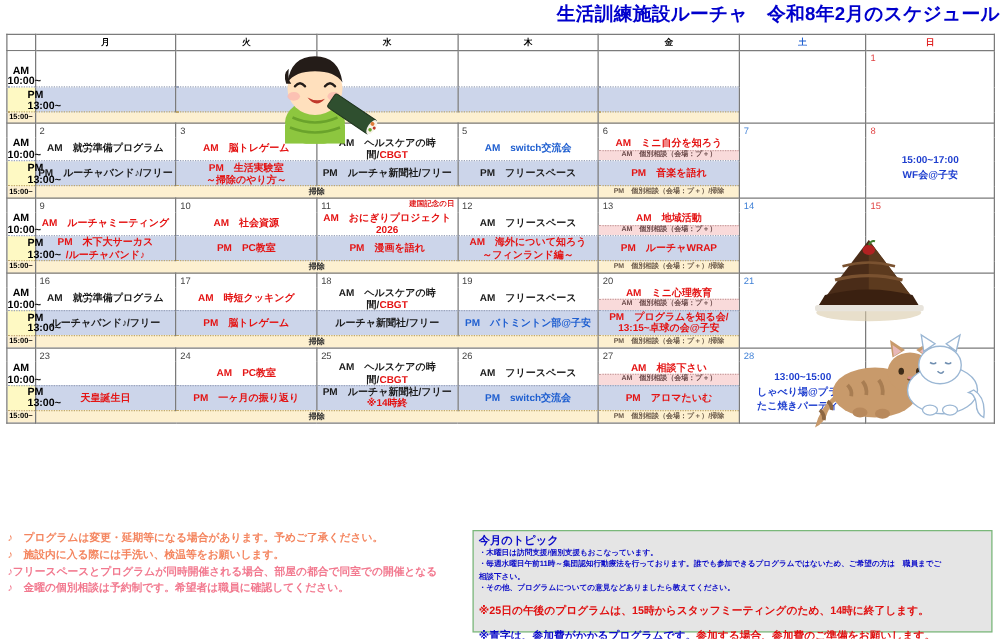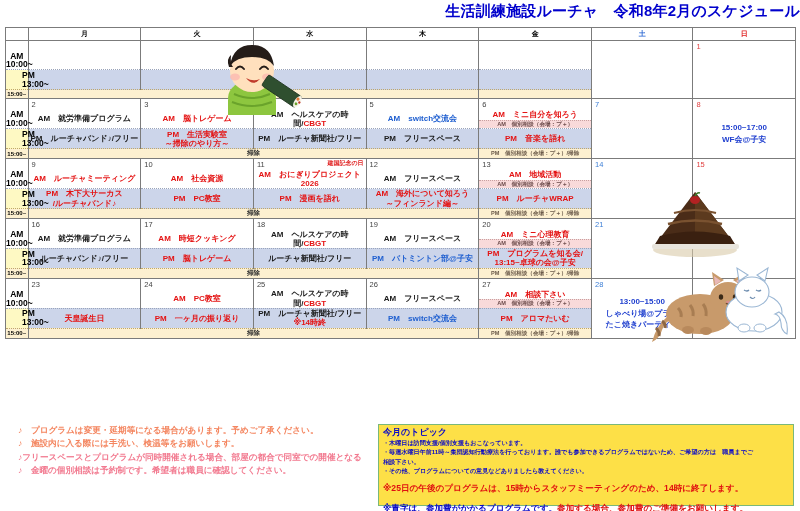--- a/index.html
+++ b/index.html
@@ -107,29 +107,28 @@
   
   #illus-cake { left:648px; top:186px; width:95px; height:72px; }
   
   #illus-cats { left:648px; top:266px; width:140px; height:95px; }
 
   
   .notes-left {
     position:absolute; left:6px; top:424px; width:370px;
     font-size:8.6px; font-weight:bold; line-height:1.55;
     color:#f4855f;
-    margin-left:12px;
   }
   .notes-left .ln { white-space:nowrap; }
   .notes-left .ln.wrap { white-space:normal; }
   .notes-left .pink { color:#f2798f; }
 
   .topic-box {
     position:absolute; left:378px; top:424px; width:416px; height:82px;
-    border:1px solid #7ab87a; background:#fde047;
+    border:1px solid #7ab87a; background:#e5e5e5;
     padding:2px 4px;
   }
   .topic-title { color:#0a0ac8; font-size:9px; font-weight:bold; line-height:1.2; }
   .topic-small { color:#0a0ac8; font-size:6.1px; font-weight:bold; line-height:1.38; margin-top:1px; }
   .topic-big { color:#e01010; font-size:8.6px; font-weight:bold; line-height:1.42; margin-top:7px; }
   .topic-big .b { color:#0a0ac8; }
 </style>
 </head>
 <body>
 

